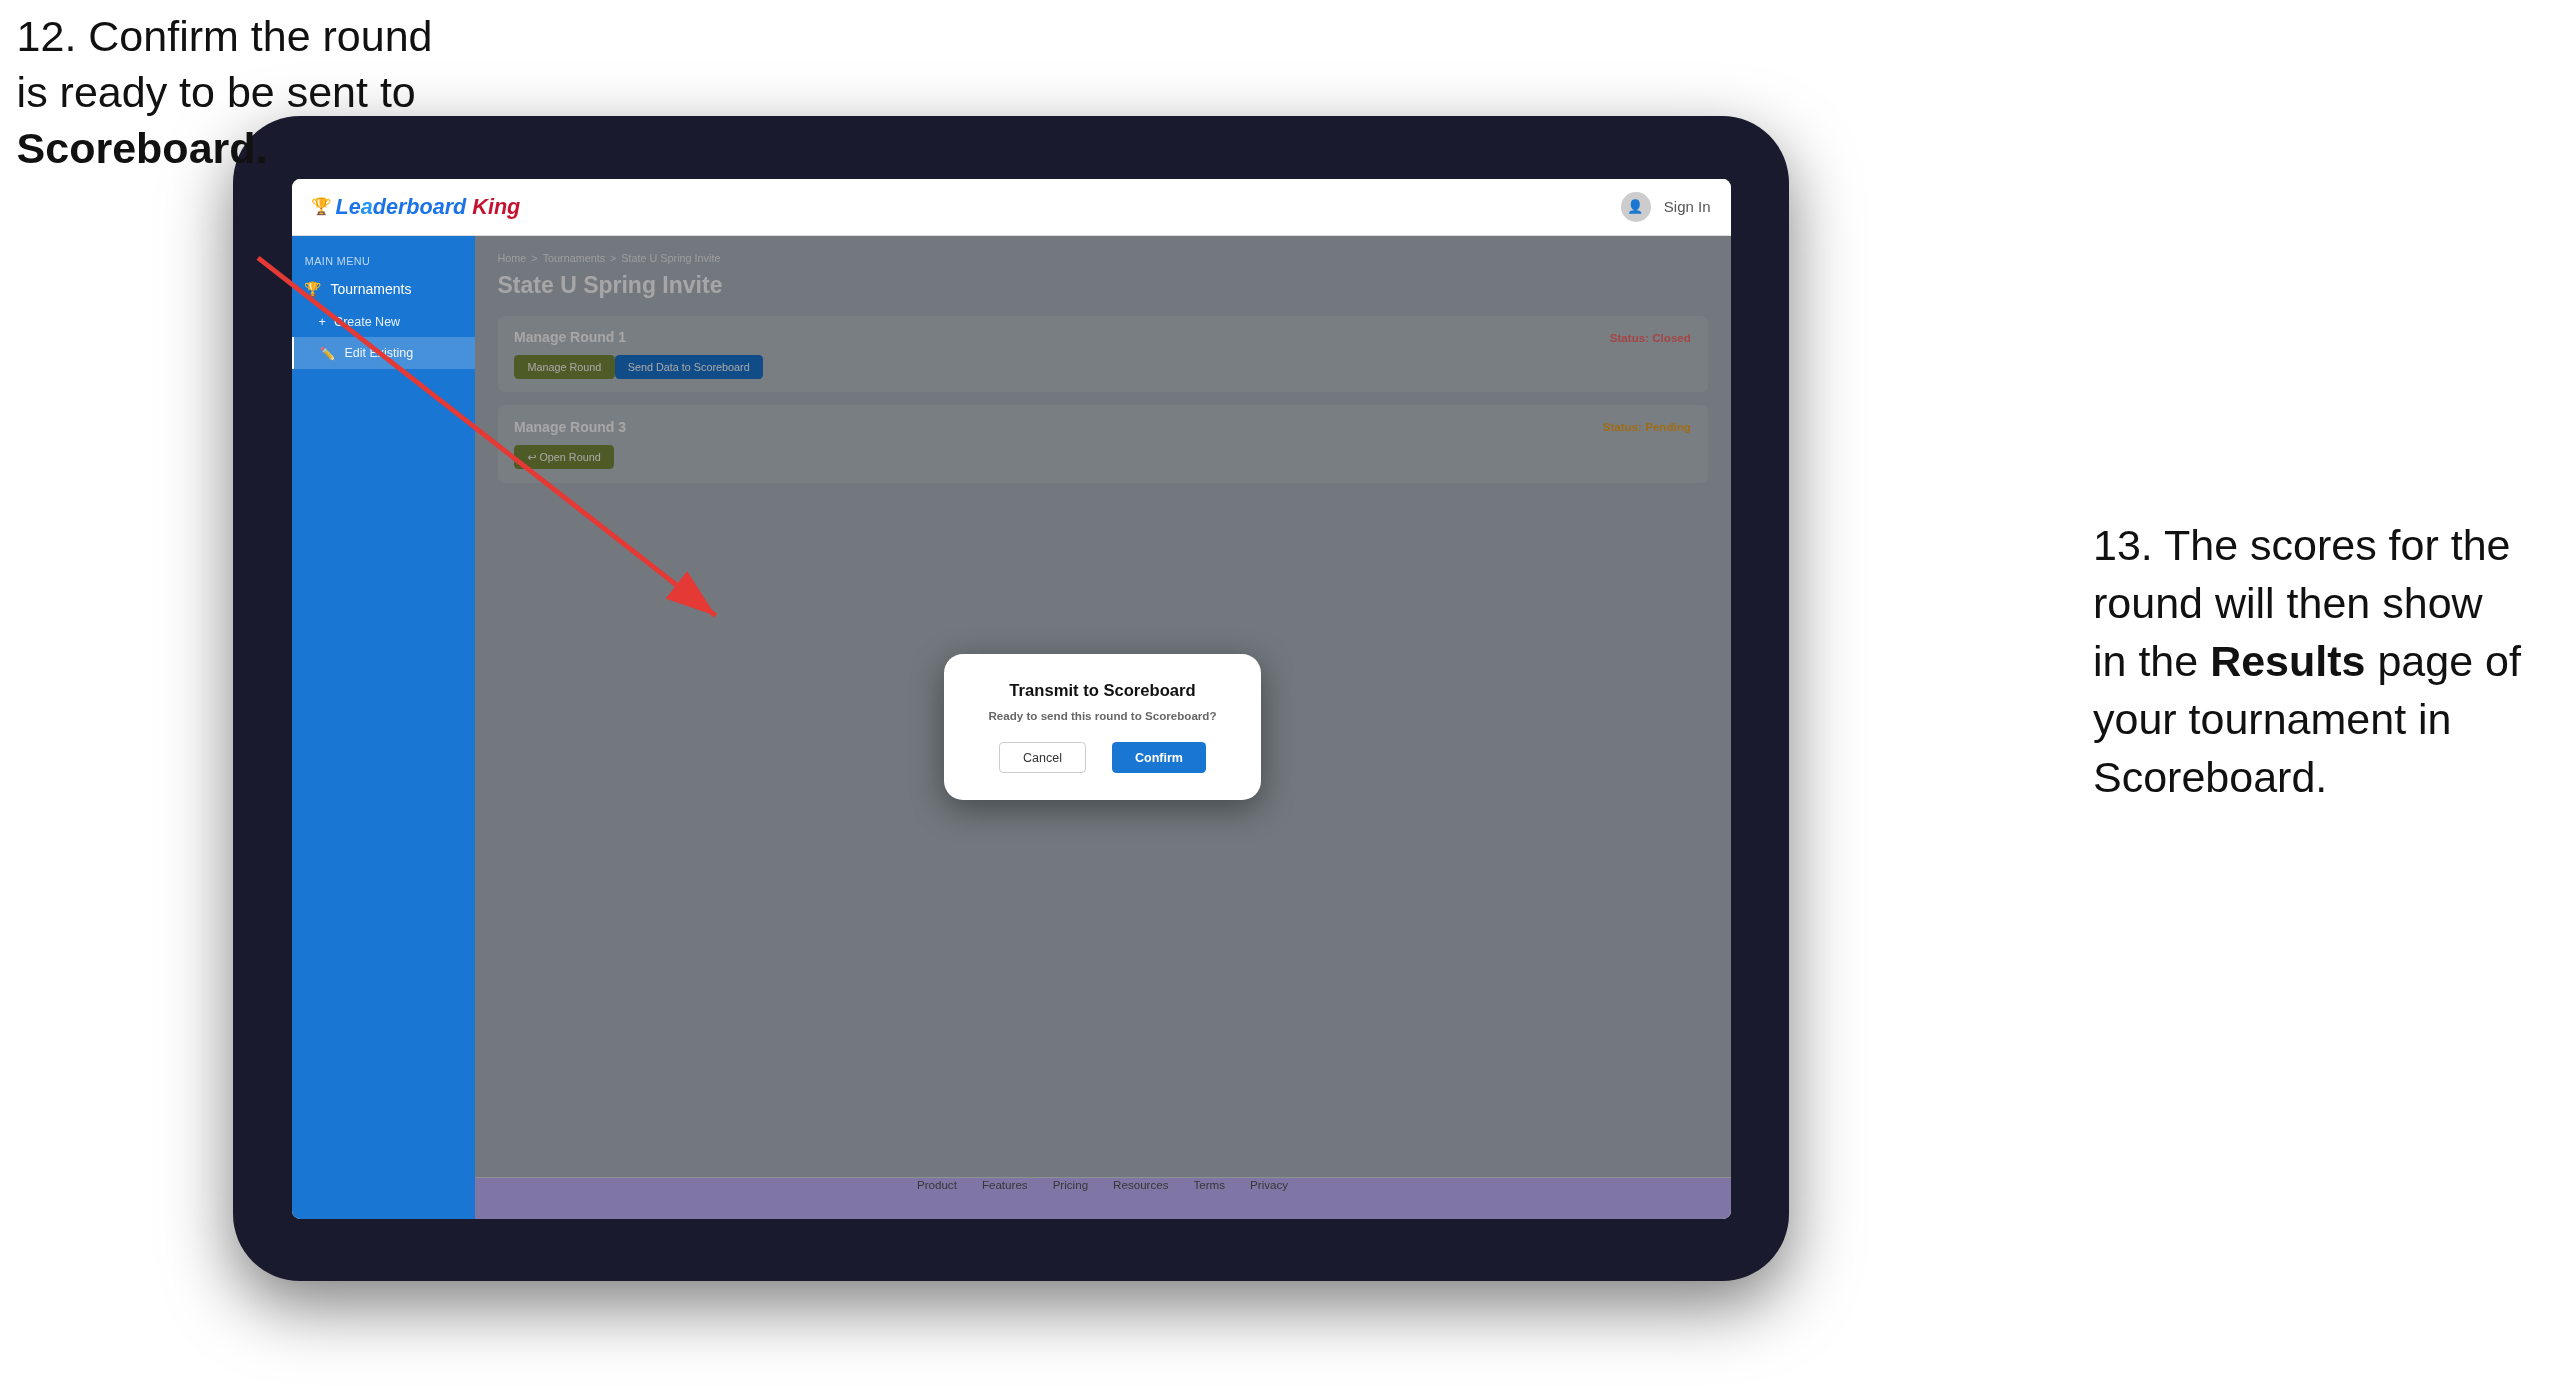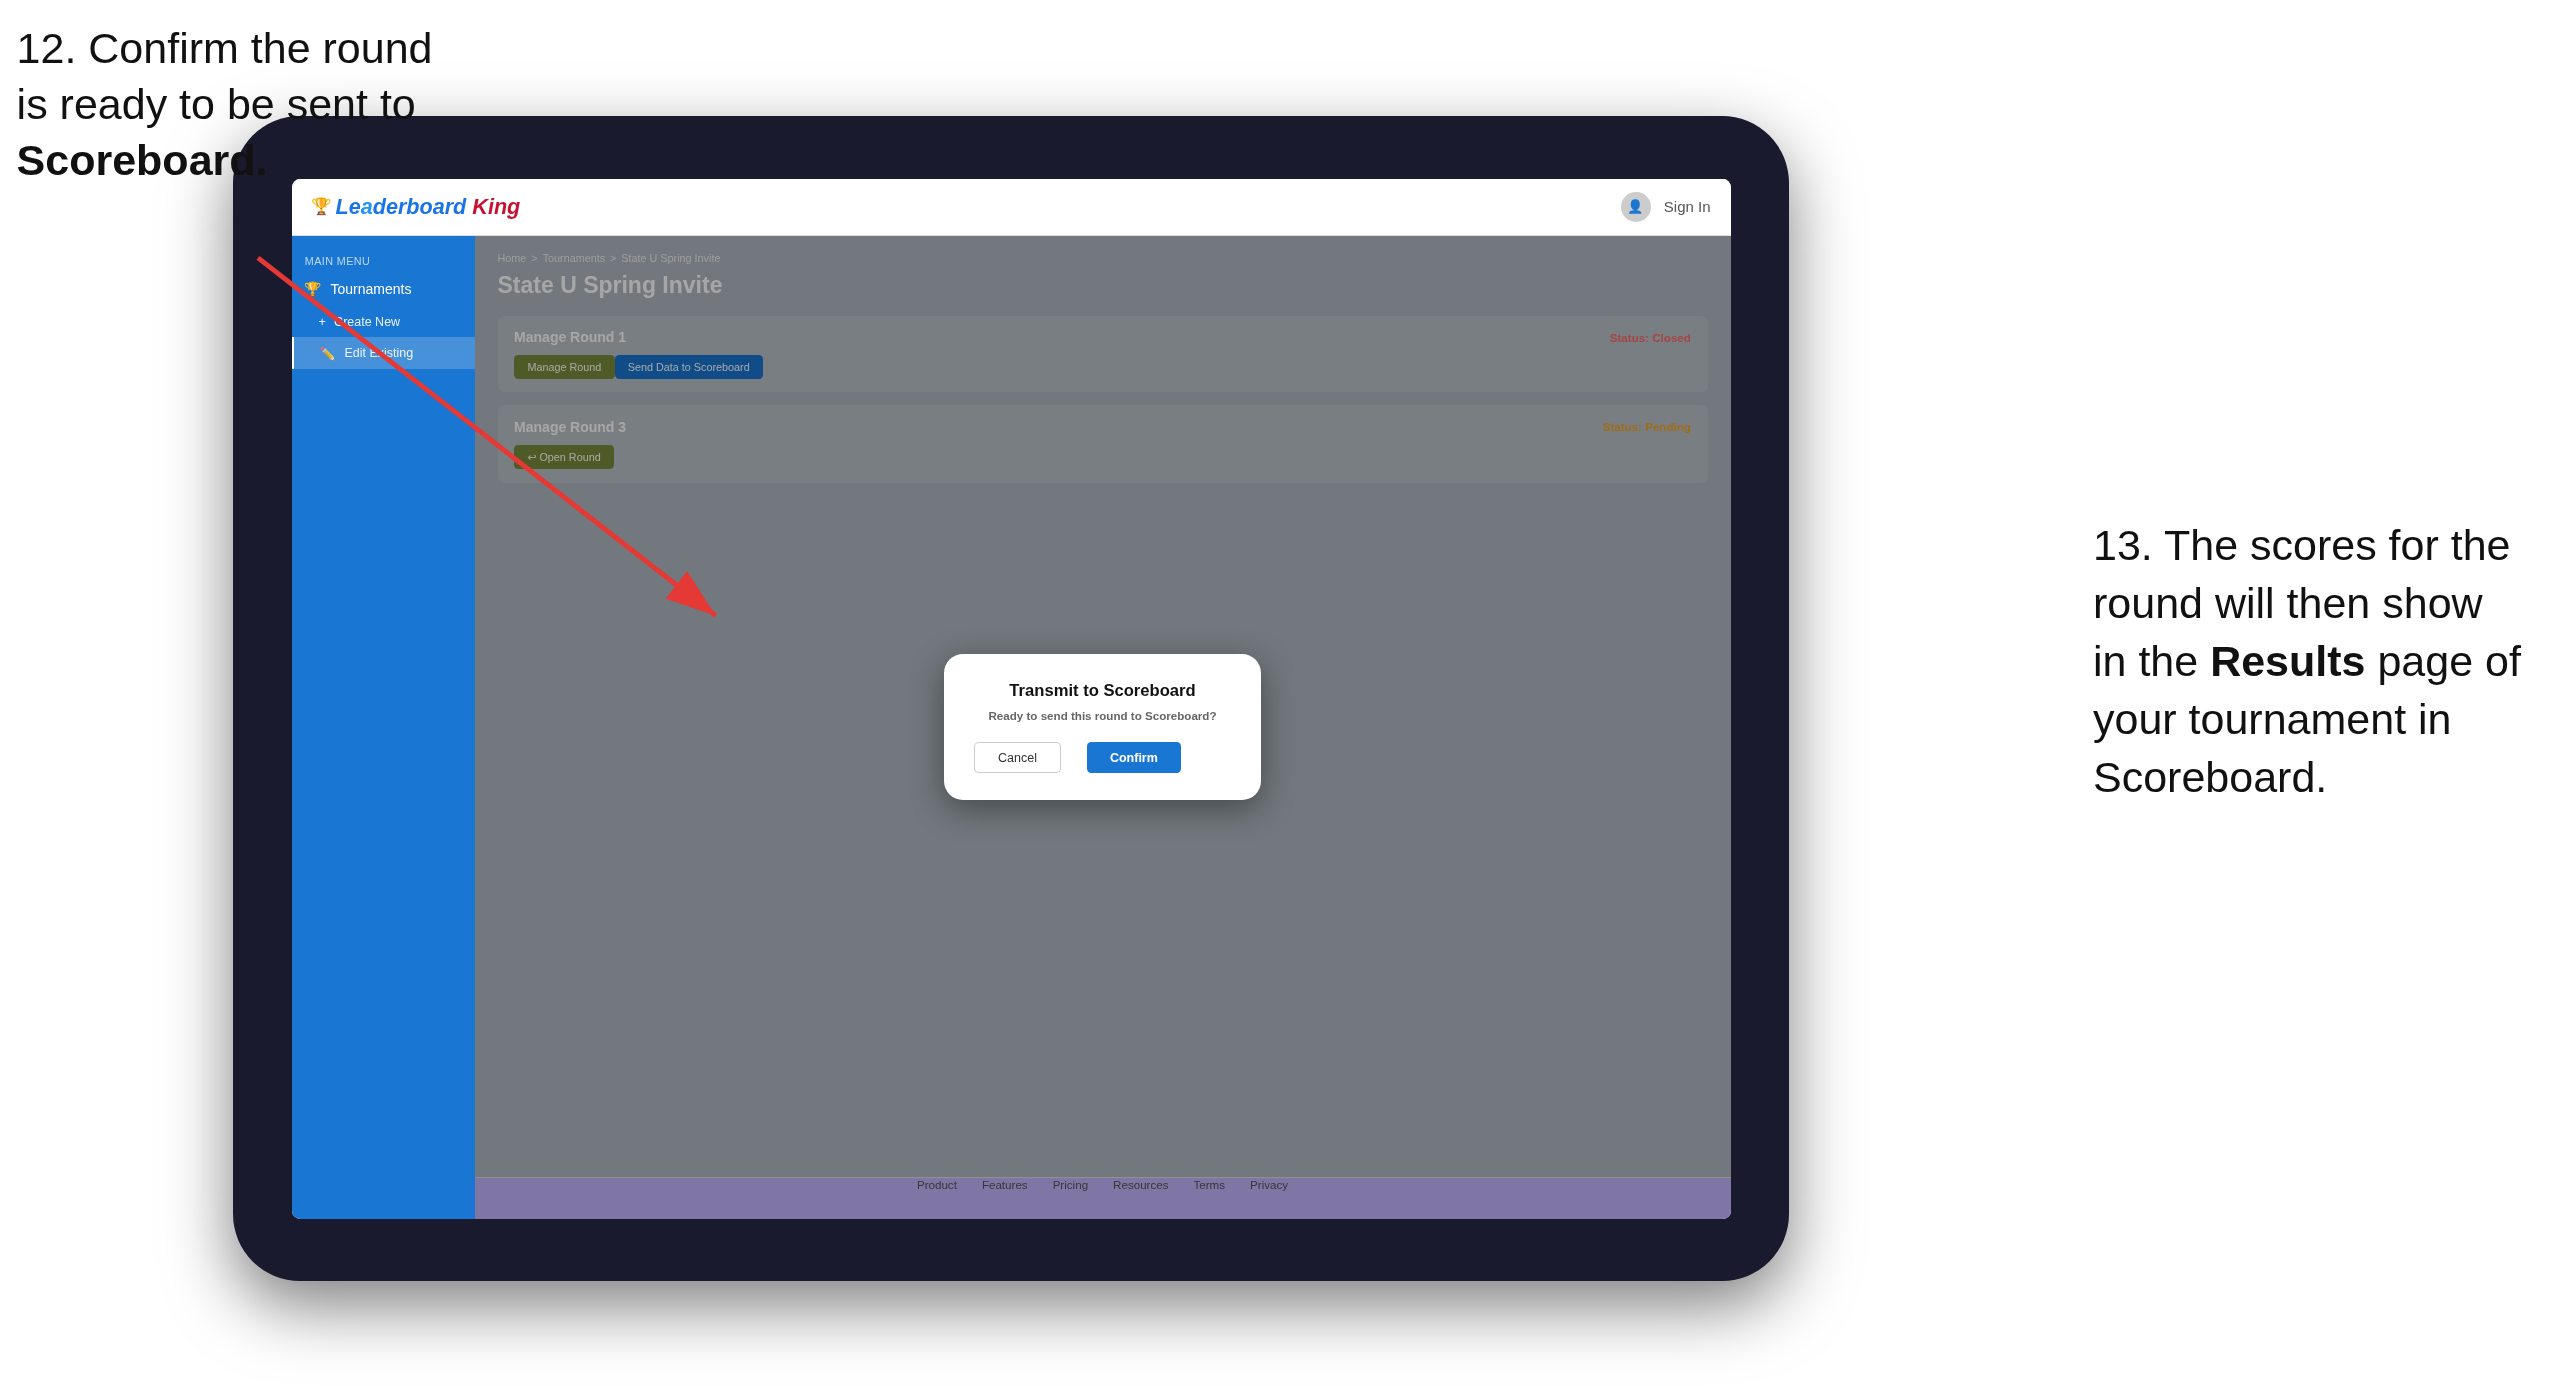--- a/index.html
+++ b/index.html
@@ -8,21 +8,21 @@
       font-family: -apple-system, BlinkMacSystemFont, 'Segoe UI', sans-serif;
       width: 2576px;
       height: 1386px;
       position: relative;
       overflow: hidden;
     }
 
     
     .annotation-top {
       position: absolute;
-      top: 21px;
+      top: 9px;
       left: 16.6px;
       font-size: 43px;
       line-height: 1.3;
       color: #111;
       z-index: 10;
     }
     .annotation-top strong {
       font-weight: 900;
     }
 
@@ -342,21 +342,21 @@
     .modal-subtitle {
       font-size: 11.6px;
       color: #666;
       margin-bottom: 20px;
       font-weight: bold;
     }
 
     .modal-buttons {
       display: flex;
       gap: 26px;
-      justify-content: flex-start;
+      justify-content: center;
     }
 
     .btn-cancel {
       background: #fff;
       color: #333;
       border: 0.8px solid #ccc;
       border-radius: 4.2px;
       padding: 7.5px 23px;
       font-size: 12.5px;
       cursor: pointer;

